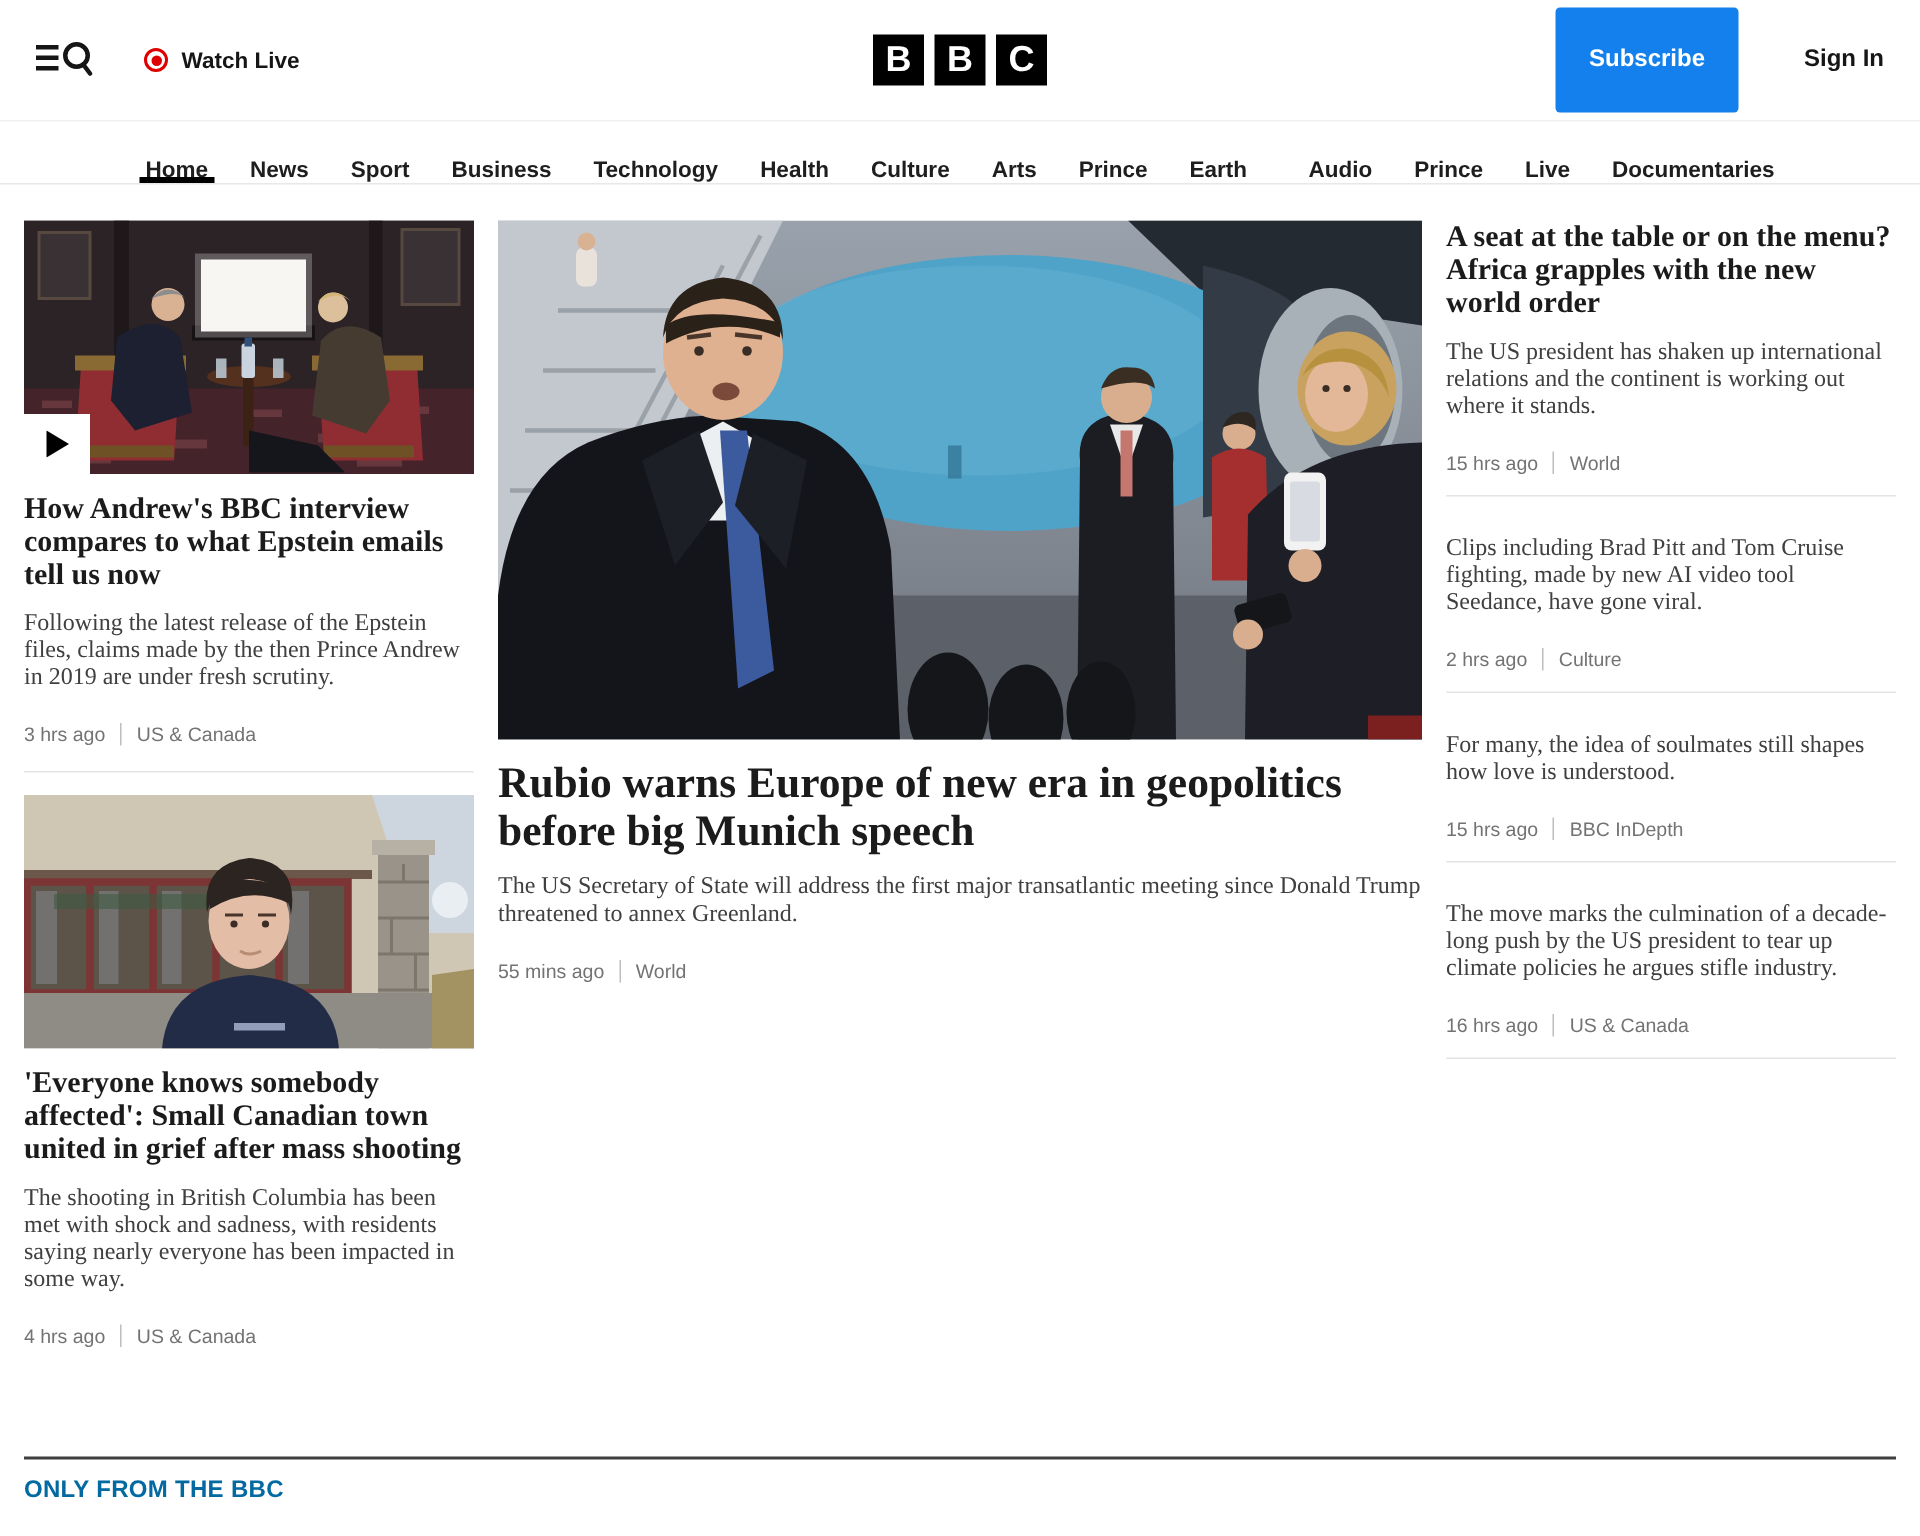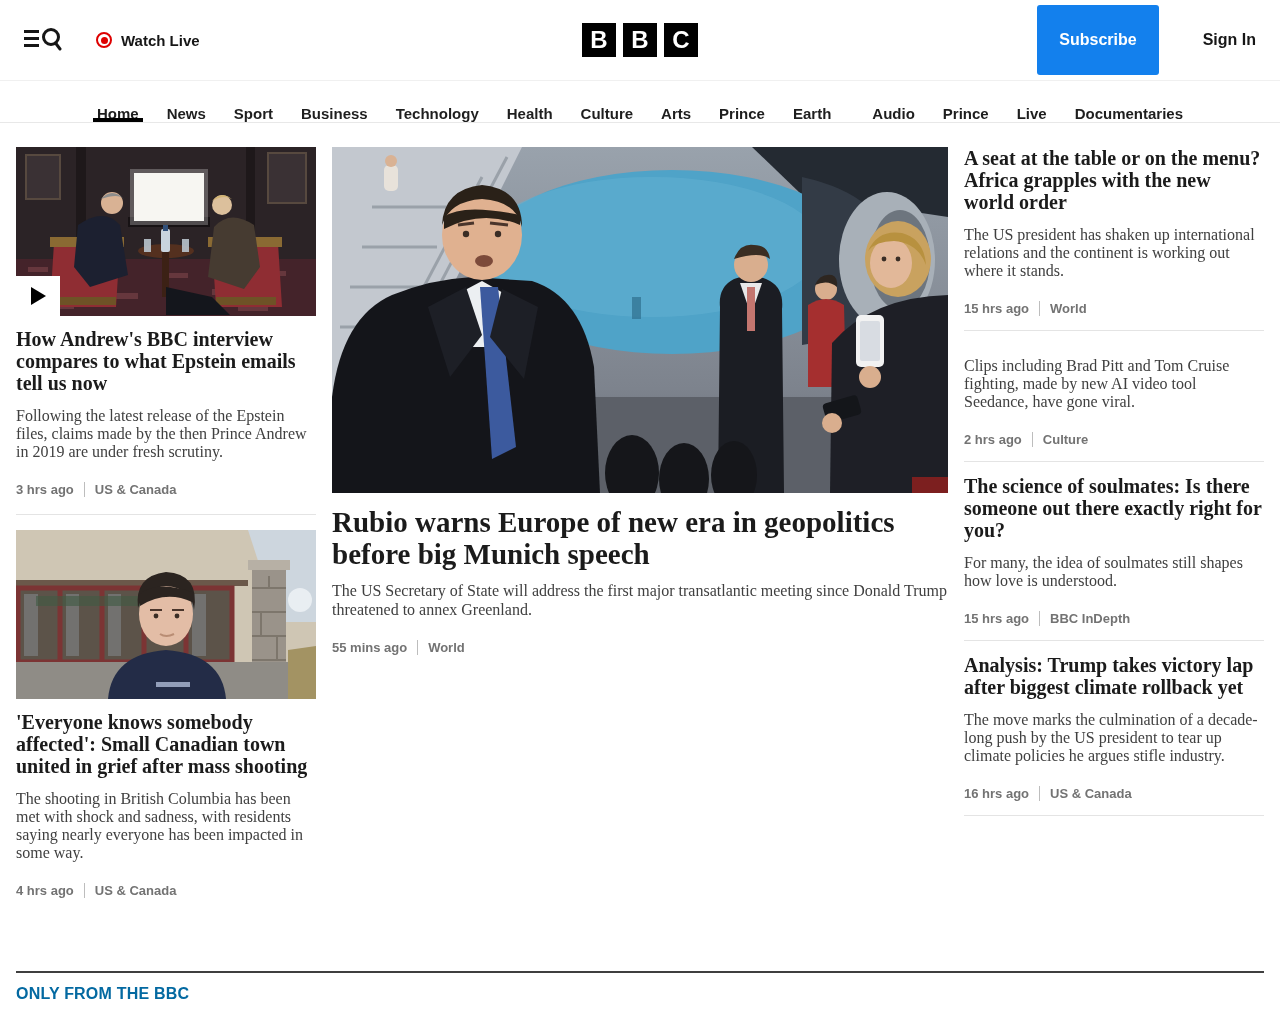--- a/index.html
+++ b/index.html
@@ -40,21 +40,21 @@
   .main { display:grid; grid-template-columns:300px 616px 300px; gap:0 16px;
           padding:24px 16px 0; }
   .media { position:relative; display:block; cursor:pointer; }
   .media svg { display:block; }
   .headline { font-family:"Liberation Serif","DejaVu Serif",serif; font-weight:bold;
               color:#1b1b1b; cursor:pointer; }
   .card .headline { font-size:20px; line-height:22px; margin-top:12px; }
   .summary { font-family:"Liberation Serif","DejaVu Serif",serif; color:#404040;
              font-size:16px; line-height:18px; margin-top:13px; }
   .meta { display:flex; align-items:flex-start; gap:10px; margin-top:21px;
-          font-size:13px; color:#737373;font-weight:bold; }
+          font-size:13px; color:#737373; }
   .meta .sep { width:1px; height:15px; background:#bdbdbd; }
   .meta .cat { color:#737373; text-decoration:none; cursor:pointer; }
   .card { padding-bottom:17px; }
   .card + .card { border-top:1px solid #e4e4e4; padding-top:15px; }
 
   .center-story .headline { font-size:29px; line-height:32px; margin-top:13px; }
   .center-story .summary { font-size:16px; line-height:19px; margin-top:11px; }
 
   .right-col .card { padding-bottom:14px; border-bottom:1px solid #e4e4e4; }
   .right-col .card + .card { border-top:none; padding-top:13px; }
@@ -370,30 +370,28 @@
     </article>
     <article class="card">
       <p class="summary">Clips including Brad Pitt and Tom Cruise fighting, made by new AI video tool Seedance, have gone viral.</p>
       <div class="meta">
         <span>2 hrs ago</span>
         <span class="sep"></span>
         <a class="cat">Culture</a>
       </div>
     </article>
     <article class="card">
-      <h3 class="headline">The science of soulmates: Is there someone out there exactly right for you?</h3>
       <p class="summary">For many, the idea of soulmates still shapes how love is understood.</p>
       <div class="meta">
         <span>15 hrs ago</span>
         <span class="sep"></span>
         <a class="cat">BBC InDepth</a>
       </div>
     </article>
     <article class="card">
-      <h3 class="headline">Analysis: Trump takes victory lap after biggest climate rollback yet</h3>
       <p class="summary">The move marks the culmination of a decade-long push by the US president to tear up climate policies he argues stifle industry.</p>
       <div class="meta">
         <span>16 hrs ago</span>
         <span class="sep"></span>
         <a class="cat">US &amp; Canada</a>
       </div>
     </article>
   </section>
 </main>
 

